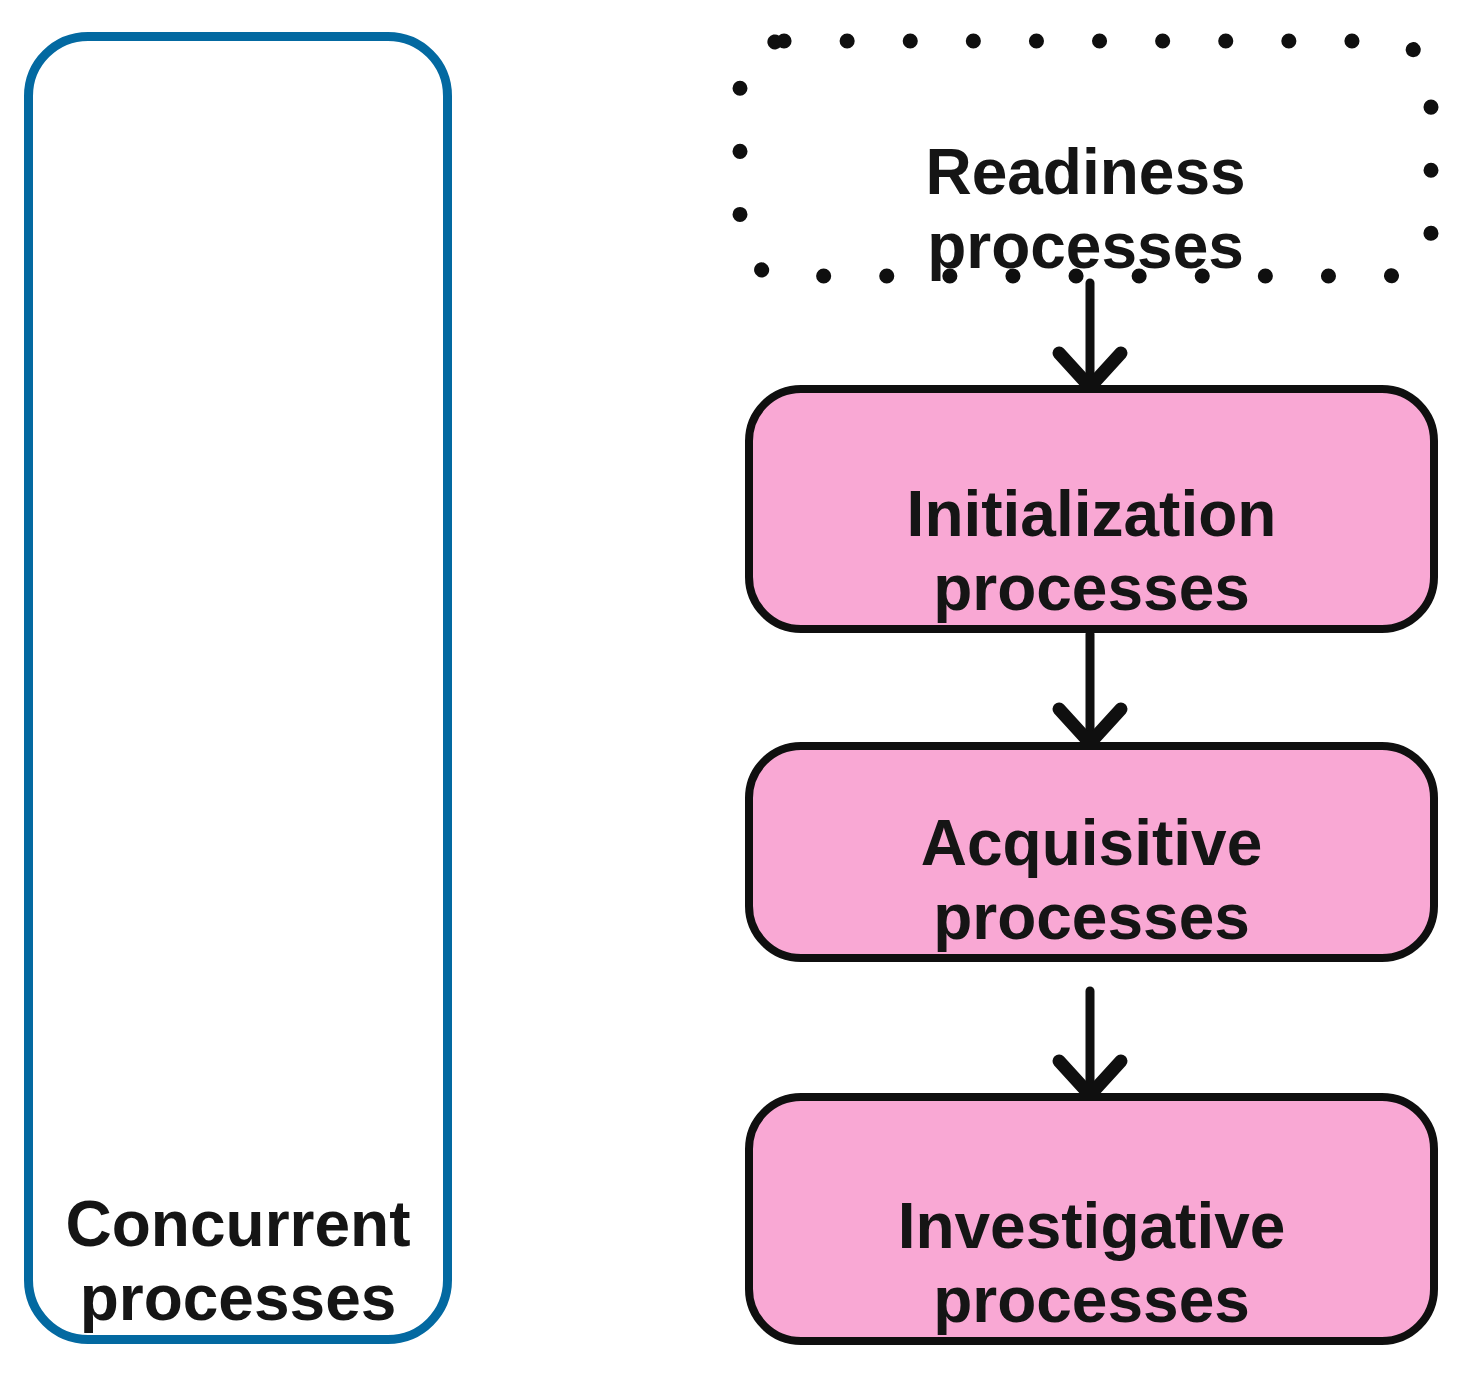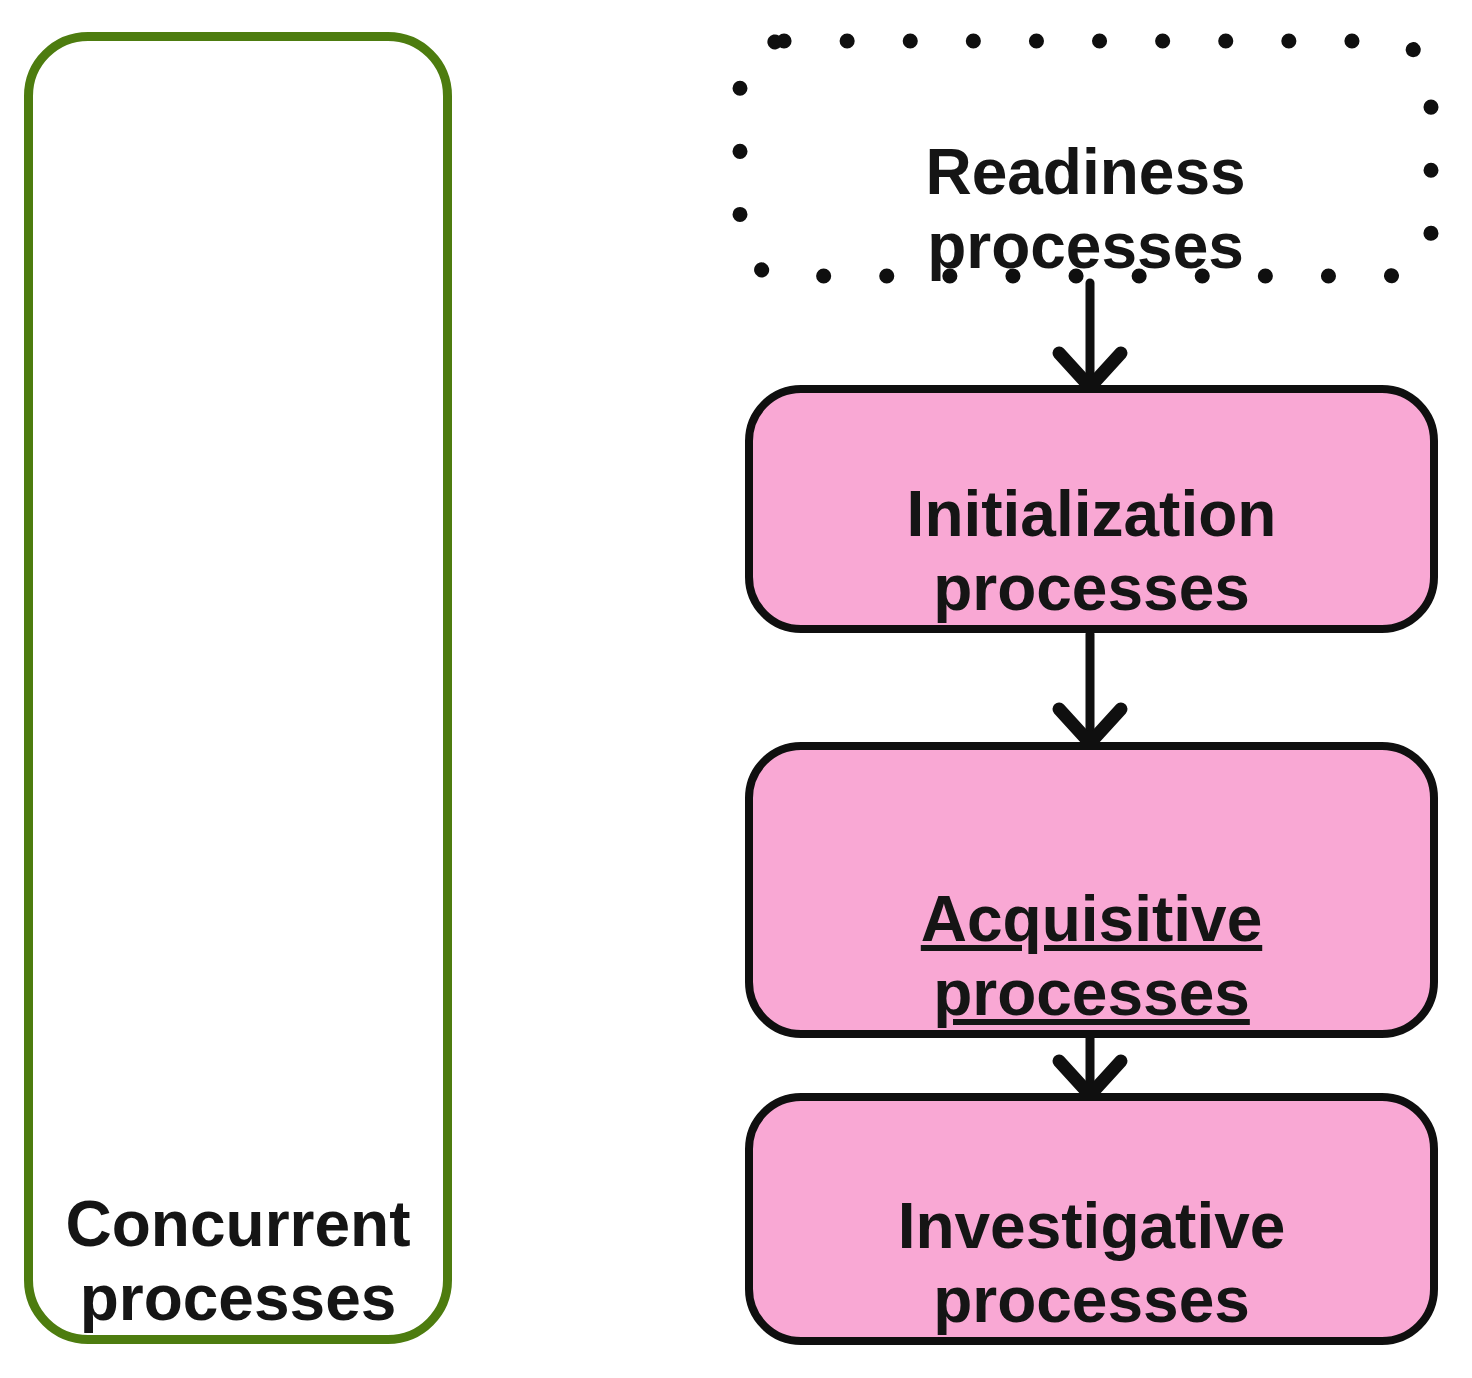--- a/index.html
+++ b/index.html
@@ -41,21 +41,21 @@
   .node-solid {
     border: 8px solid #0f0f0f;
     border-radius: 56px;
     background: #f9a8d4;
   }
   .node-concurrent {
     left: 24px;
     top: 32px;
     width: 428px;
     height: 1312px;
-    border: 9px solid #4d7c0f;
+    border: 9px solid #0369a1;
     border-radius: 64px;
     background: #ffffff;
   }
   
   .node-readiness {
     left: 733px;
     top: 33px;
     width: 705px;
     height: 250px;
     border: none;
@@ -64,22 +64,21 @@
   .node-initialization {
     left: 745px;
     top: 385px;
     width: 693px;
     height: 248px;
   }
   .node-acquisitive {
     left: 745px;
     top: 742px;
     width: 693px;
-    height: 296px;
-    text-decoration: underline;
+    height: 220px;
   }
   .node-investigative {
     left: 745px;
     top: 1093px;
     width: 693px;
     height: 252px;
   }
 </style>
 </head>
 <body>

